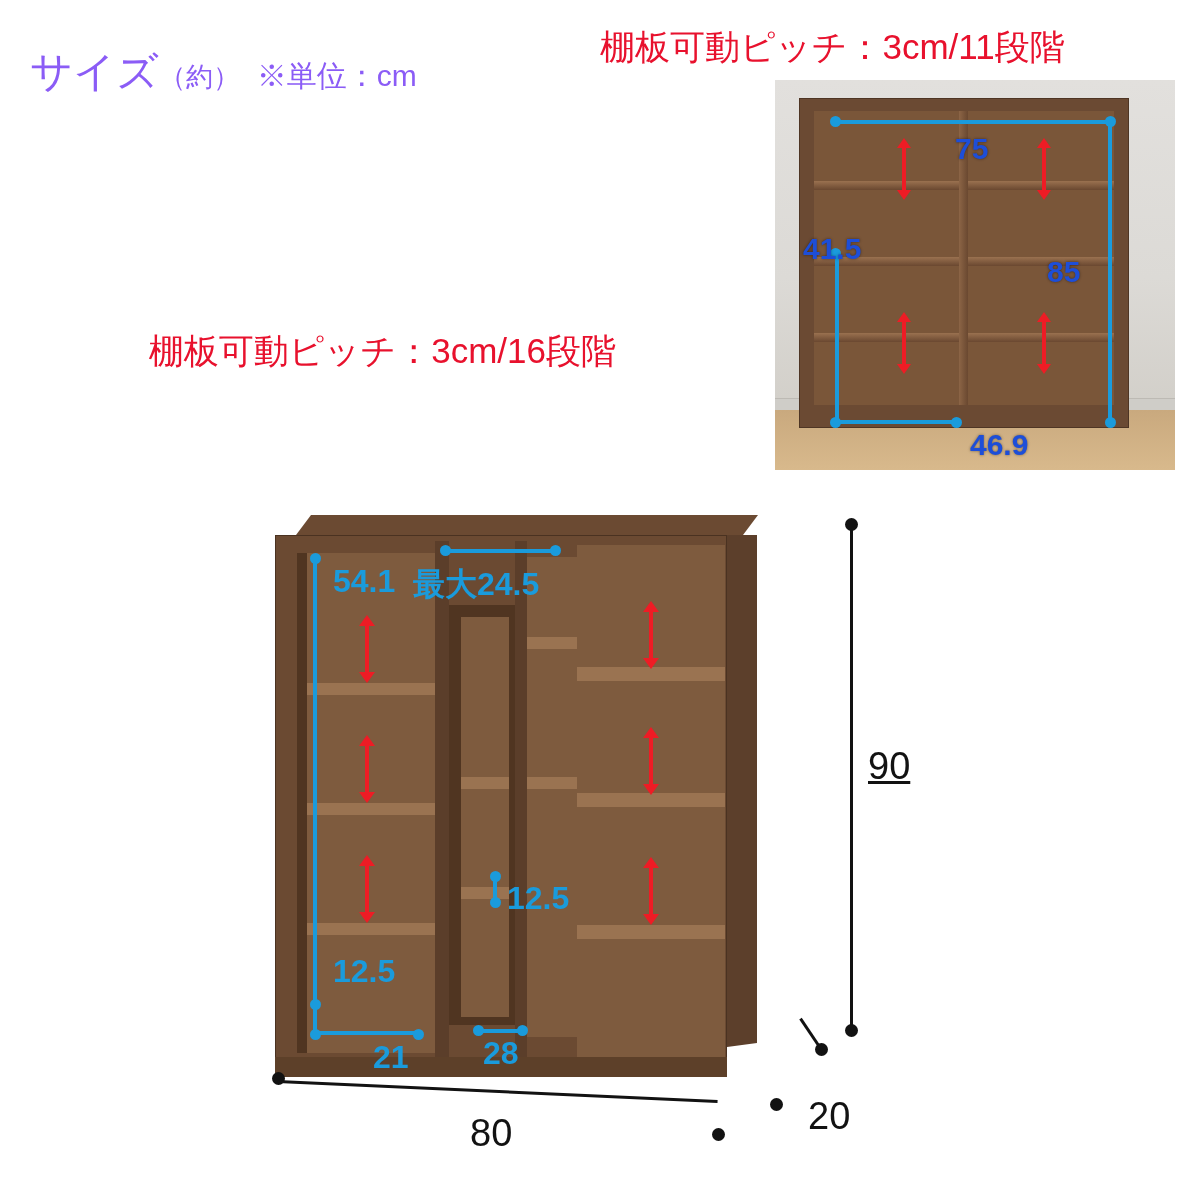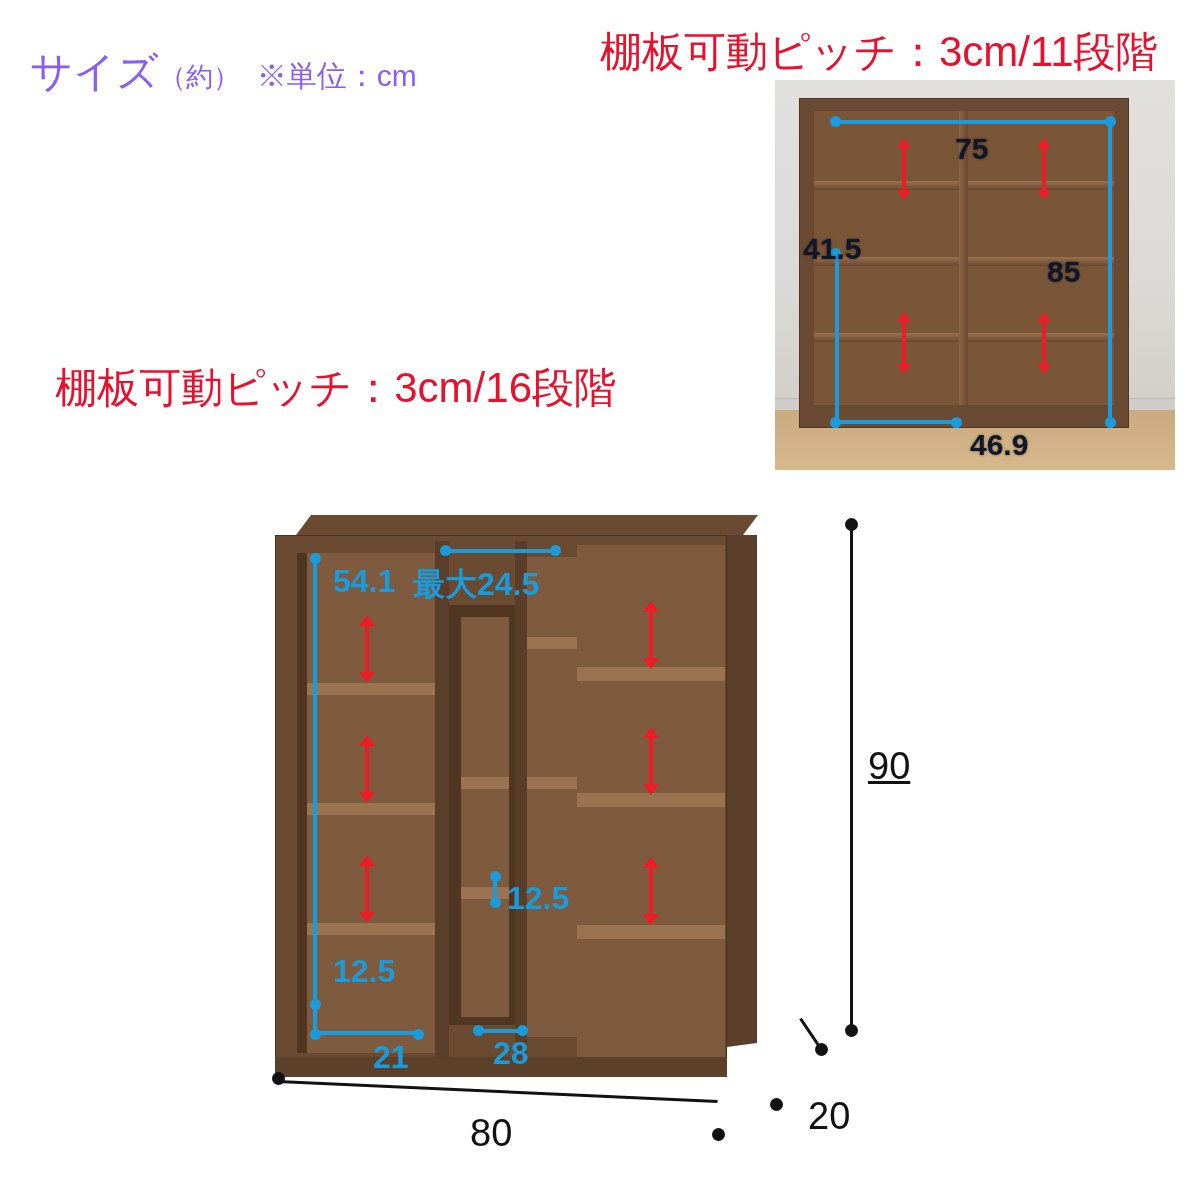--- a/index.html
+++ b/index.html
@@ -15,25 +15,25 @@
   
   #size-title {
     left:30px; top:44px;
     font-size:42px; color:#8b5cf6; letter-spacing:0px;
     white-space:nowrap;
   }
   #size-title .small { font-size:27px; }
   #size-title .mid { font-size:30px; }
 
   .red-note {
-    color:#e8112d; font-size:42px; line-height:1.22;
+    color:#e8112d; font-size:35px; line-height:1.22;
     white-space:nowrap;
   }
   #note-top { left:600px; top:26px; }
-  #note-left { left:26px; top:330px; text-align:right; width:590px;margin-top:32px; }
+  #note-left { left:26px; top:330px; text-align:right; width:590px; }
 
   
   #photo {
     left:775px; top:80px; width:400px; height:390px;
     background:#d8d8d6;
     overflow:hidden;
   }
   #photo .wall {
     position:absolute; left:0; top:0; width:400px; height:330px;
     background:linear-gradient(180deg,#e2e0dd 0%,#dcdad6 60%,#d2cfc9 100%);
@@ -74,21 +74,21 @@
   .dark-fill  { background:#503521; }
 
   
   .bline { position:absolute; background:#1a9bdc; }
   .bdot  { position:absolute; width:11px; height:11px; border-radius:50%; background:#1a9bdc; }
   .blabel {
     position:absolute; color:#1a9bdc; font-size:32px; font-weight:bold;
     white-space:nowrap;
   }
   .wlabel {
-    position:absolute; color:#0f172a; font-size:30px; font-weight:bold;
+    position:absolute; color:#1d4ed8; font-size:30px; font-weight:bold;
     white-space:nowrap;
     text-shadow:0 0 3px rgba(0,0,0,.45);
   }
   .kline { position:absolute; background:#121212; }
   .kdot  { position:absolute; width:13px; height:13px; border-radius:50%; background:#121212; }
   .klabel { position:absolute; color:#121212; font-size:38px; white-space:nowrap; }
 
   
   .rarrow { position:absolute; width:16px; }
   .rarrow .stem { position:absolute; left:6px; top:9px; bottom:9px; width:4px; background:#ee1c25; }
@@ -255,21 +255,21 @@
   <div class="blabel" style="left:138px; top:58px;">最大24.5</div>
 
   <div class="bdot" style="left:215px; top:366px;"></div>
   <div class="bline" style="left:218px; top:370px; width:4px; height:26px;"></div>
   <div class="bdot" style="left:215px; top:392px;"></div>
   <div class="blabel" style="left:232px; top:375px;">12.5</div>
 
   <div class="bdot" style="left:198px; top:520px;"></div>
   <div class="bline" style="left:202px; top:524px; width:44px; height:4px;"></div>
   <div class="bdot" style="left:242px; top:520px;"></div>
-  <div class="blabel" style="left:218px; top:530px;text-align:right;">28</div>
+  <div class="blabel" style="left:208px; top:530px;text-align:right;">28</div>
 </div>
 
 <div class="kdot abs" style="left:845px; top:518px;"></div>
 <div class="kline abs" style="left:850px; top:526px; width:3px; height:503px;"></div>
 <div class="kdot abs" style="left:845px; top:1024px;"></div>
 <div class="klabel abs" style="left:868px; top:745px;text-decoration:underline;">90</div>
 
 <div class="kdot abs" style="left:272px; top:1072px;"></div>
 <div class="kline abs" style="left:278px; top:1080px; width:440px; height:3px; transform:rotate(2.6deg); transform-origin:left center;"></div>
 <div class="kdot abs" style="left:712px; top:1128px;"></div>

